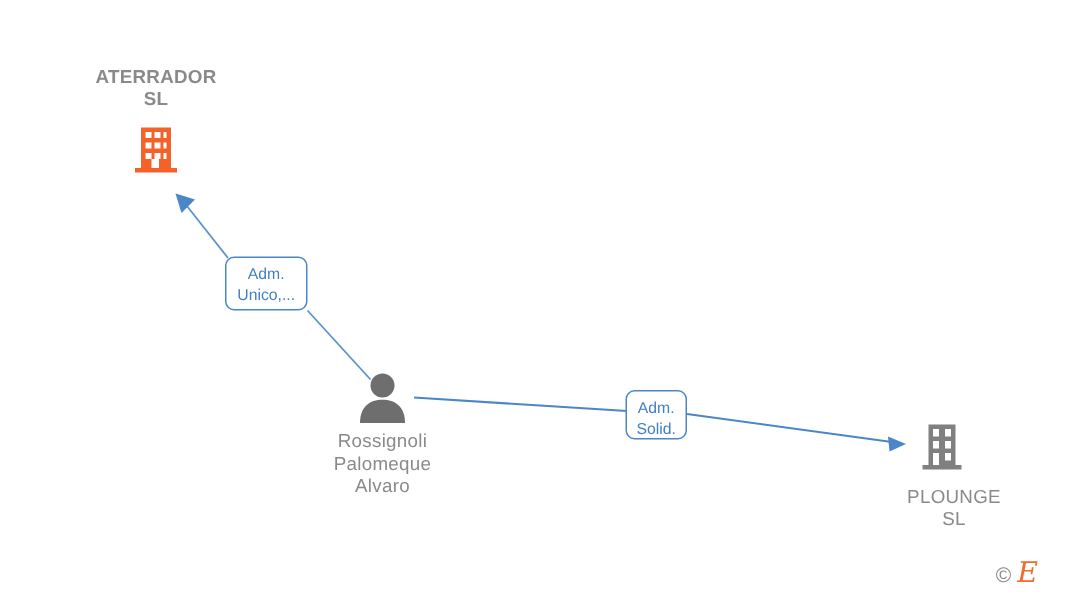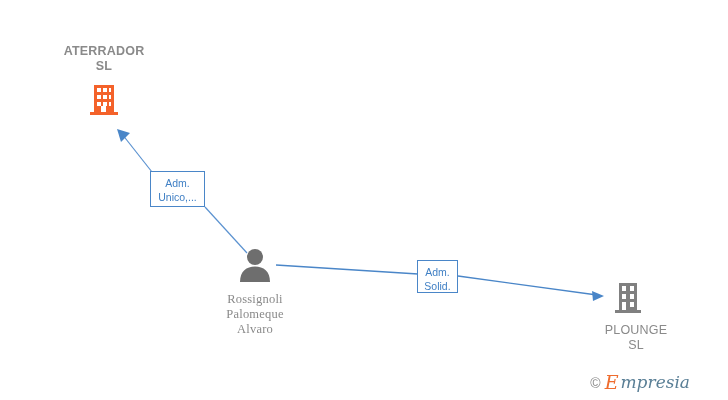--- a/index.html
+++ b/index.html
@@ -57,35 +57,35 @@
     width: 92px;
   }
   #node-aterrador .node-label { margin-bottom: 8px; }
 
   
   #node-person {
     left: 200px;
     top: 248px;
     width: 110px;
   }
-  #node-person .node-label { margin-top: 6px; font-family: Liberation Serif, serif; }
+  #node-person .node-label { margin-top: 0; }
 
   #node-plounge {
     left: 580px;
     top: 280px;
     width: 96px;
   }
   #node-plounge .node-label { margin-top: 5px; margin-left: 16px; }
 
   
   .edge-label {
     position: absolute;
     background: #ffffff;
     border: 1.3px solid #4a86c8;
-    border-radius: 0;
+    border-radius: 6px;
     color: #3f7fc4;
     font-size: 10.5px;
     line-height: 14px;
     text-align: center;
     padding: 4px 6px 4px 6px;
     white-space: pre-line;
     box-sizing: border-box;
   }
   #label-adm-unico {
     left: 150px;
@@ -198,16 +198,15 @@
 
   <div class="edge-label" id="label-adm-unico">Adm.
 Unico,...</div>
 
   <div class="edge-label" id="label-adm-solid">Adm.
 Solid.</div>
 
   <div id="watermark">
     <span class="wm-c">©</span>
     <span class="wm-e">E</span>
-    <span class="wm-rest">mpresia</span>
   </div>
 
 </div>
 
 </body></html>

